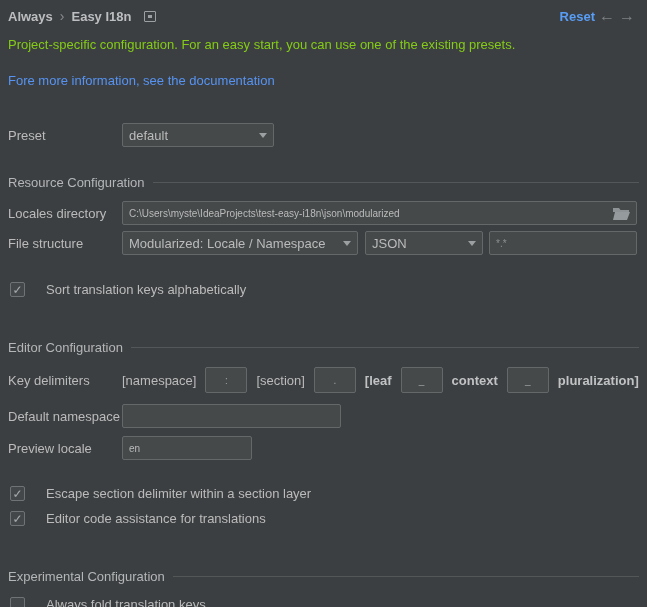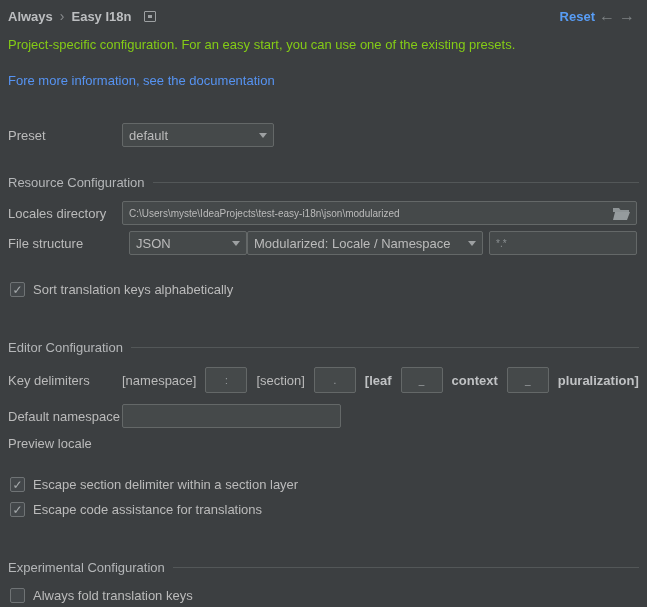--- a/index.html
+++ b/index.html
@@ -48,21 +48,21 @@
   .section-header { display:flex; align-items:center; margin-left:8px; }
   .section-title { color:#b4b6b8; flex:none; }
   .section-line { flex:1; height:1px; background:#535758; margin:0 8px 0 8px; }
 
   
   .check-row { display:flex; align-items:center; margin-left:10px; cursor:pointer; }
   .checkbox { width:15px; height:15px; background:#43474a; border:1px solid #6f7375; border-radius:2px;
               display:flex; align-items:center; justify-content:center; flex:none; }
   .checkbox .check { color:#a7abad; font-size:12px; line-height:1; visibility:hidden; }
   .checkbox.checked .check { visibility:visible; }
-  .check-label { margin-left:8px; }
+  .check-label { margin-left:21px; }
 
   
   .delim-row { display:flex; align-items:center; gap:9px; }
   .delim-field { width:42px; height:26px; flex:none; padding:0 2px; }
   .bold { font-weight:bold; color:#c0c2c4; }
 
   
   .folder-icon { flex:none; margin-left:6px; cursor:pointer; }
 
   
@@ -121,26 +121,26 @@
       <input class="bare" value="C:\Users\myste\IdeaProjects\test-easy-i18n\json\modularized" style="">
       <svg class="folder-icon" width="17" height="13" viewBox="0 0 17 13">
         <path fill="#8e9496" d="M0 1 h6 l1.5 2 H16 v2 H0 z"></path>
         <path fill="#a3a9ab" d="M2 5 h15 l-3 8 H0 z" opacity="0.85"></path>
       </svg>
     </div>
   </div>
 
   <div class="form-row mt-filestruct">
     <span class="row-label">File structure</span>
+    <div class="combo" style="width:236px">
+      <span>Modularized: Locale / Namespace</span>
+      <span class="combo-arrow"></span>
+    </div>
     <div class="combo" style="width:118px; margin-left:7px">
       <span>JSON</span>
-      <span class="combo-arrow"></span>
-    </div>
-    <div class="combo" style="width:236px">
-      <span>Modularized: Locale / Namespace</span>
       <span class="combo-arrow"></span>
     </div>
     <div class="field" style="width:148px; margin-left:6px">
       <input class="bare dim" value="*.*" style="">
     </div>
   </div>
 
   <div class="check-row mt-check1">
     <span class="checkbox checked">
       <span class="check">✓</span>
@@ -178,34 +178,37 @@
 
   <div class="form-row mt-defaultns">
     <span class="row-label">Default namespace</span>
     <div class="field" style="width:219px">
       <input class="bare" value="" style="">
     </div>
   </div>
 
   <div class="form-row mt-preview">
     <span class="row-label">Preview locale</span>
+    <div class="field" style="width:130px">
+      <input class="bare" value="en" style="">
+    </div>
   </div>
 
   <div class="check-row mt-check2">
     <span class="checkbox checked">
       <span class="check">✓</span>
     </span>
     <span class="check-label">Escape section delimiter within a section layer</span>
   </div>
 
   <div class="check-row mt-check3">
     <span class="checkbox checked">
       <span class="check">✓</span>
     </span>
-    <span class="check-label">Escape code assistance for translations</span>
+    <span class="check-label">Editor code assistance for translations</span>
   </div>
 
   <div class="section-header mt-exp-hdr">
     <span class="section-title">Experimental Configuration</span>
     <span class="section-line"></span>
   </div>
 
   <div class="check-row mt-check4">
     <span class="checkbox">
       <span class="check">✓</span>

